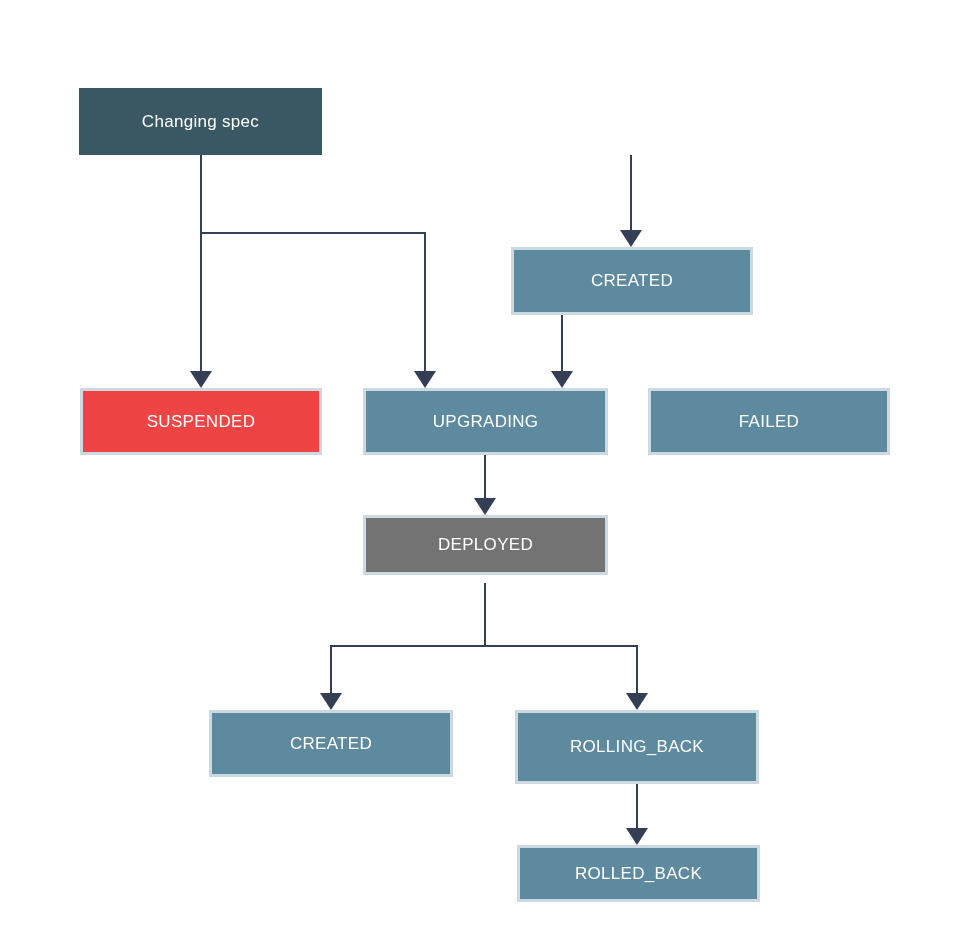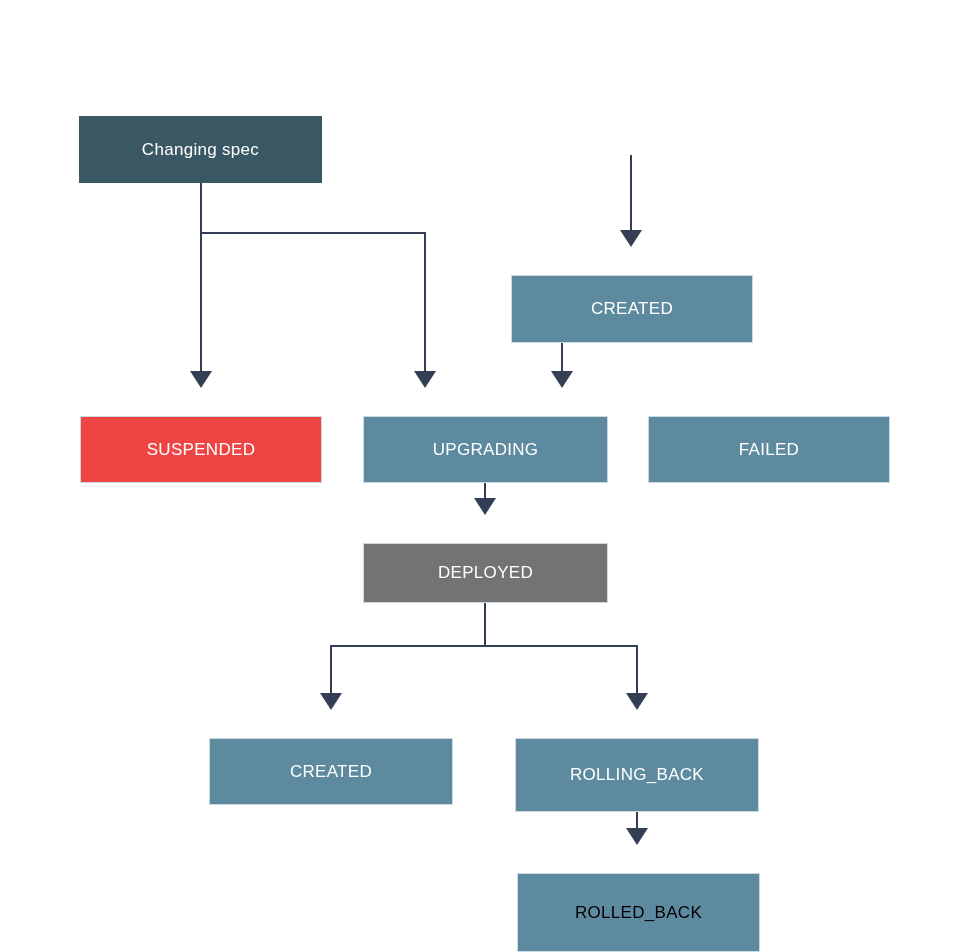--- a/index.html
+++ b/index.html
@@ -28,27 +28,26 @@
     box-sizing: border-box;
     display: flex;
     align-items: center;
     justify-content: center;
     color: #ffffff;
     font-size: 17px;
     font-weight: 400;
     letter-spacing: 0.3px;
     white-space: nowrap;
     text-align: center;
-    margin-top: 28px;
   }
   .node.dark {
     font-weight: 500;
   }
   .node.light {
-    border: 1px solid #4c1d95;
+    border: 3px solid #4c1d95;
   }
 </style>
 </head>
 <body>
 
 <div id="canvas">
   <svg id="edge-layer" viewBox="0 0 956 952" xmlns="http://www.w3.org/2000/svg">
       <path d="M631 155 L631 231" fill="none" stroke="#343f55" stroke-width="2"></path>
       <polygon points="631,247 620,230 642,230" fill="#343f55"></polygon>
       <path d="M562 315 L562 372" fill="none" stroke="#343f55" stroke-width="2"></path>
@@ -85,16 +84,16 @@
     </div>
     <div class="node light" style="left: 363px; top: 515px; width: 245px; height: 60px; background: #737373; border-color: rgb(204, 217, 224); color: rgb(255, 255, 255); text-align: right;">
       <span>DEPLOYED</span>
     </div>
     <div class="node light" style="left: 209px; top: 710px; width: 244px; height: 67px; background: rgb(94, 138, 160); border-color: rgb(204, 217, 224); color: rgb(255, 255, 255);">
       <span>CREATED</span>
     </div>
     <div class="node light" style="left: 515px; top: 710px; width: 244px; height: 74px; background: rgb(94, 138, 160); border-color: rgb(204, 217, 224); color: rgb(255, 255, 255);">
       <span>ROLLING_BACK</span>
     </div>
-    <div class="node light" style="left: 517px; top: 845px; width: 243px; height: 79px; background: rgb(94, 138, 160); border-color: rgb(204, 217, 224); color: #000000;">
+    <div class="node light" style="left: 517px; top: 845px; width: 243px; height: 57px; background: rgb(94, 138, 160); border-color: rgb(204, 217, 224); color: #ffffff;">
       <span>ROLLED_BACK</span>
     </div>
   </div>
 
 </body></html>

